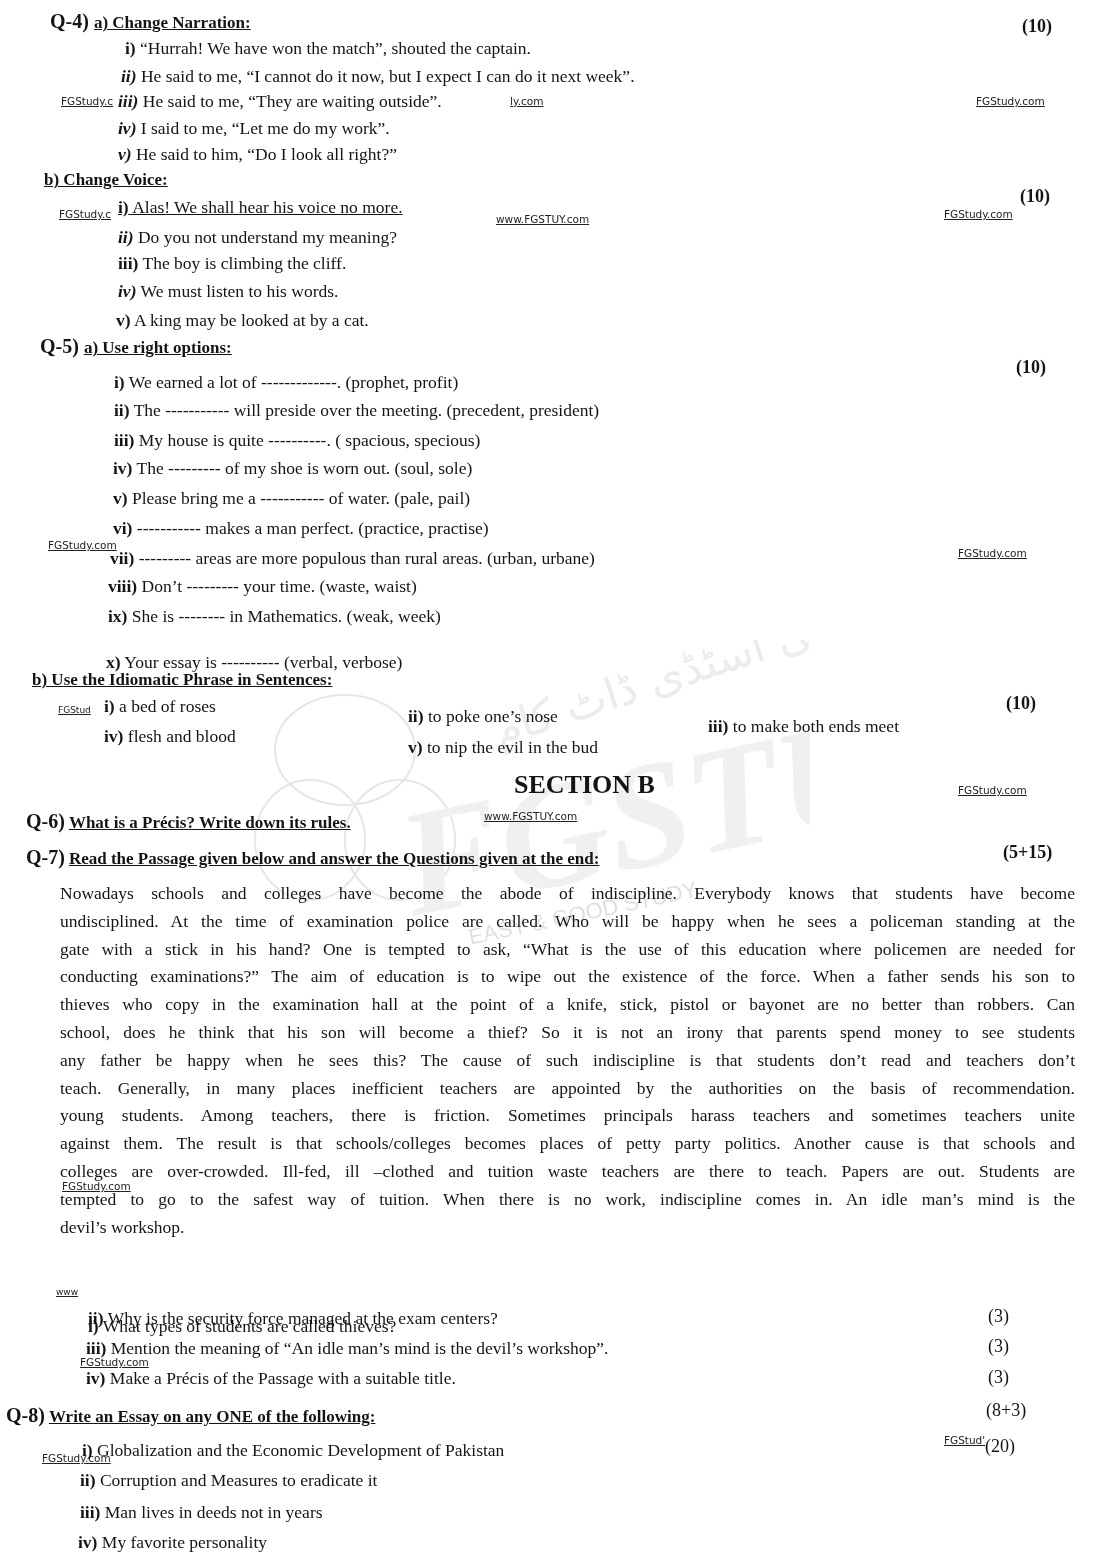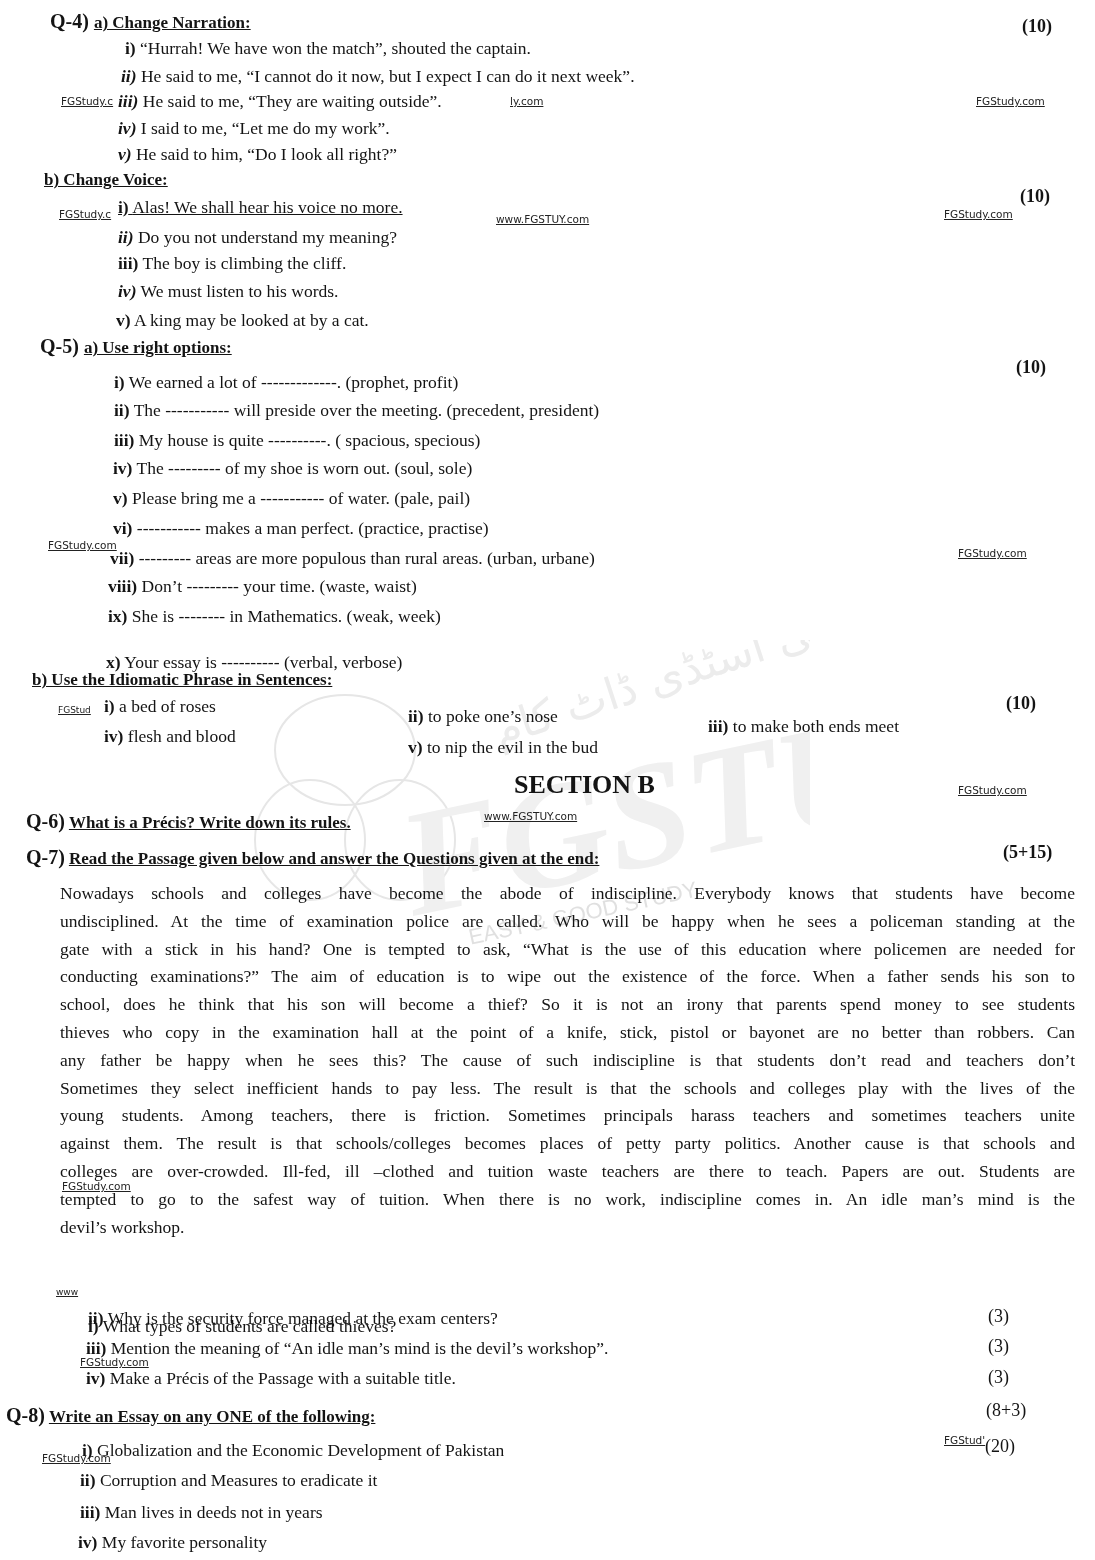--- a/index.html
+++ b/index.html
@@ -101,24 +101,24 @@
   <span class="q">Q-7)</span>
   <span class="qsub">Read the Passage given below and answer the Questions given at the end:</span>
 </div>
 <div class="abs marks" style="left:1003px;top:842px;">(5+15)</div>
 
 <div class="para" style="top:880px;">
   <span class="line">Nowadays schools and colleges have become the abode of indiscipline. Everybody knows that students have become</span>
   <span class="line">undisciplined. At the time of examination police are called. Who will be happy when he sees a policeman standing at the</span>
   <span class="line">gate with a stick in his hand? One is tempted to ask, “What is the use of this education where policemen are needed for</span>
   <span class="line">conducting examinations?” The aim of education is to wipe out the existence of the force. When a father sends his son to</span>
+  <span class="line">thieves who copy in the examination hall at the point of a knife, stick, pistol or bayonet are no better than robbers. Can</span>
   <span class="line">school, does he think that his son will become a thief? So it is not an irony that parents spend money to see students</span>
-  <span class="line">thieves who copy in the examination hall at the point of a knife, stick, pistol or bayonet are no better than robbers. Can</span>
   <span class="line">any father be happy when he sees this? The cause of such indiscipline is that students don’t read and teachers don’t</span>
-  <span class="line">Sometimes they select inefficient hands to pay less. The result is that the schools and colleges play with the lives of the</span>
+  <span class="line">teach. Generally, in many places inefficient teachers are appointed by the authorities on the basis of recommendation.</span>
   <span class="line">young students. Among teachers, there is friction. Sometimes principals harass teachers and sometimes teachers unite</span>
   <span class="line">against them. The result is that schools/colleges becomes places of petty party politics. Another cause is that schools and</span>
   <span class="line">colleges are over-crowded. Ill-fed, ill –clothed and tuition waste teachers are there to teach. Papers are out. Students are</span>
   <span class="line">tempted to go to the safest way of tuition. When there is no work, indiscipline comes in. An idle man’s mind is the</span>
   <span class="line last">devil’s workshop.</span>
 </div>
 <div class="abs wm" style="left:62px;top:1180px;">FGStudy.com</div>
 
 <div class="abs wm" style="left:56px;top:1287px;font-size:9px;">www</div>
 <div class="abs item" style="left:88px;top:1280px;margin-top:36px;"><b>i)</b> <span>What types of students are called thieves?</span></div>

